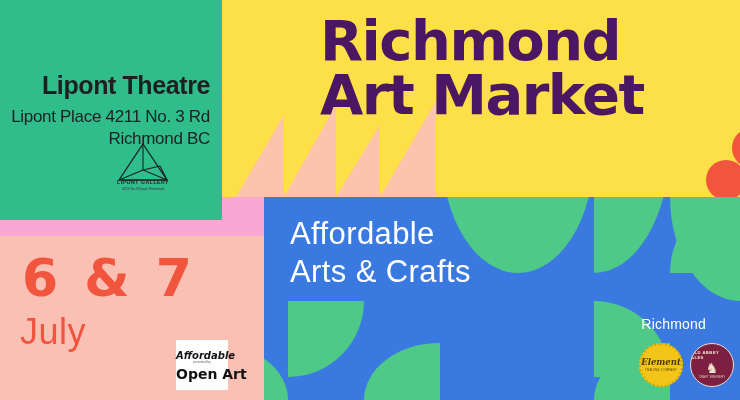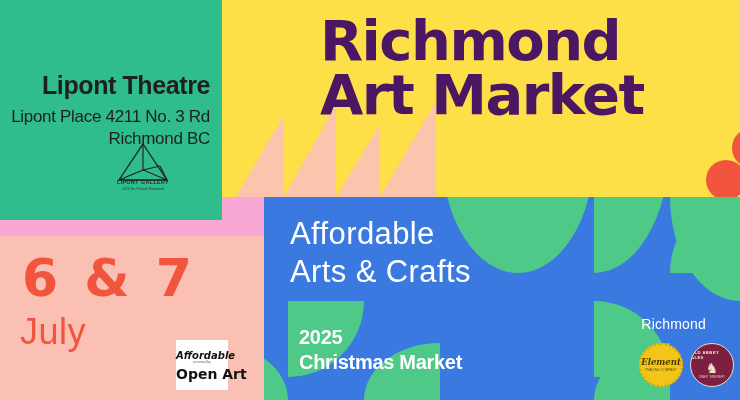--- a/index.html
+++ b/index.html
@@ -353,24 +353,20 @@
     <div class="qc br" style="left:24px; top:104px; width:76px; height:76px;"></div>
     <div class="qc tr" style="left:-52px; top:146px; width:76px; height:57px;"></div>
     <div class="qc tl" style="left:100px; top:146px; width:76px; height:57px;"></div>
     <div class="qc tl" style="left:330px; top:146px; width:76px; height:57px;"></div>
 
     <div class="tagline">
       <div>Affordable</div>
       <div>Arts &amp; Crafts</div>
     </div>
 
-    <div class="xmas">
-      <div class="yr">2025</div>
-      <div class="mk">Christmas Market</div>
-    </div>
 
     <div class="sponsors-label">Richmond</div>
 
     <div class="sponsor-logos">
       <div class="sp-badge sp-element">
         <div class="sp-n">Element</div>
         <div class="sp-s">TRADING COMPANY</div>
       </div>
       <div class="sp-badge sp-abbey">
         <div class="sp-top">OLD ABBEY ALES</div>

